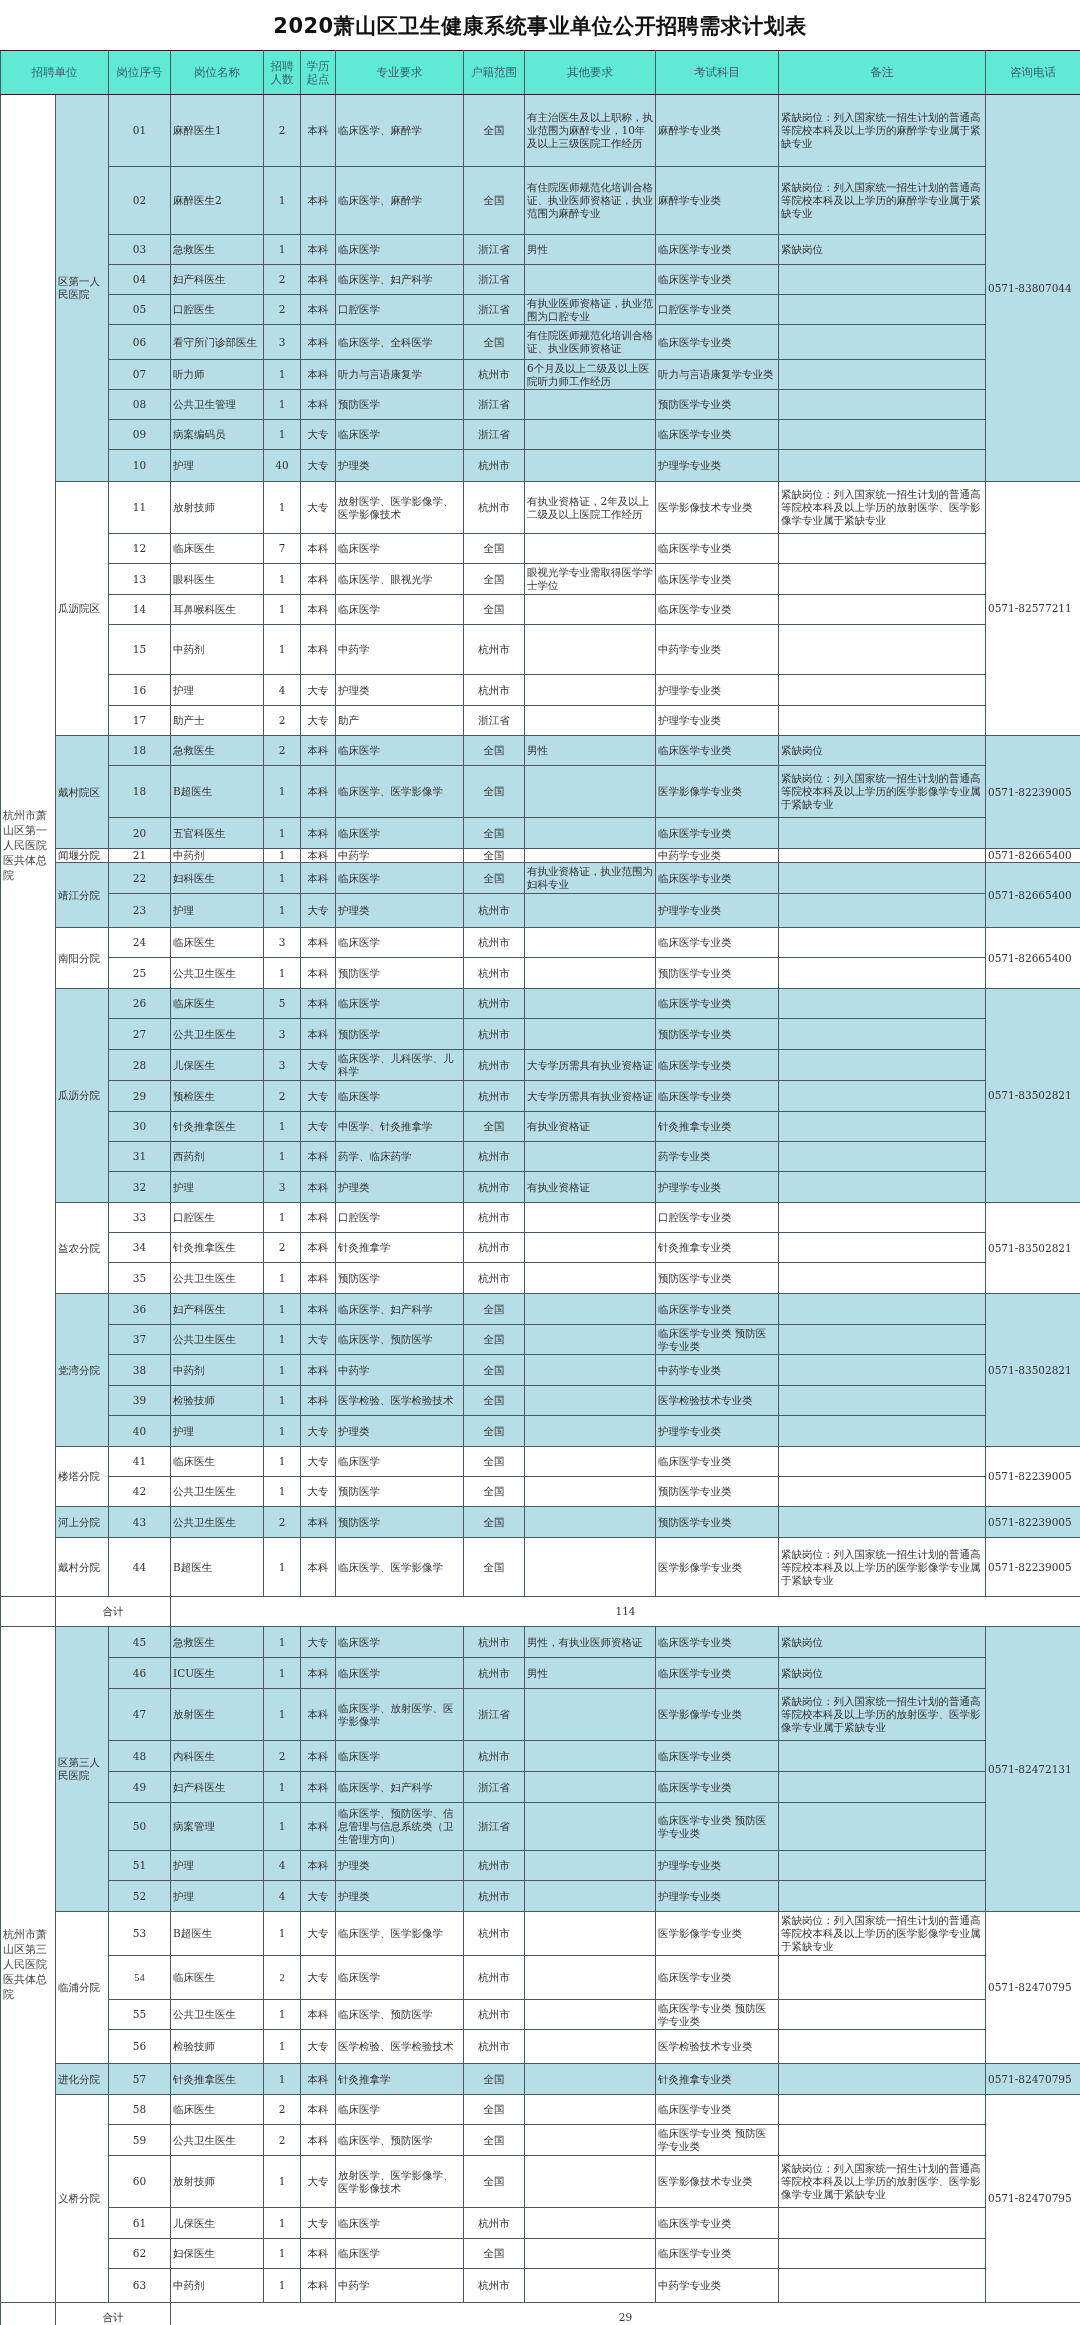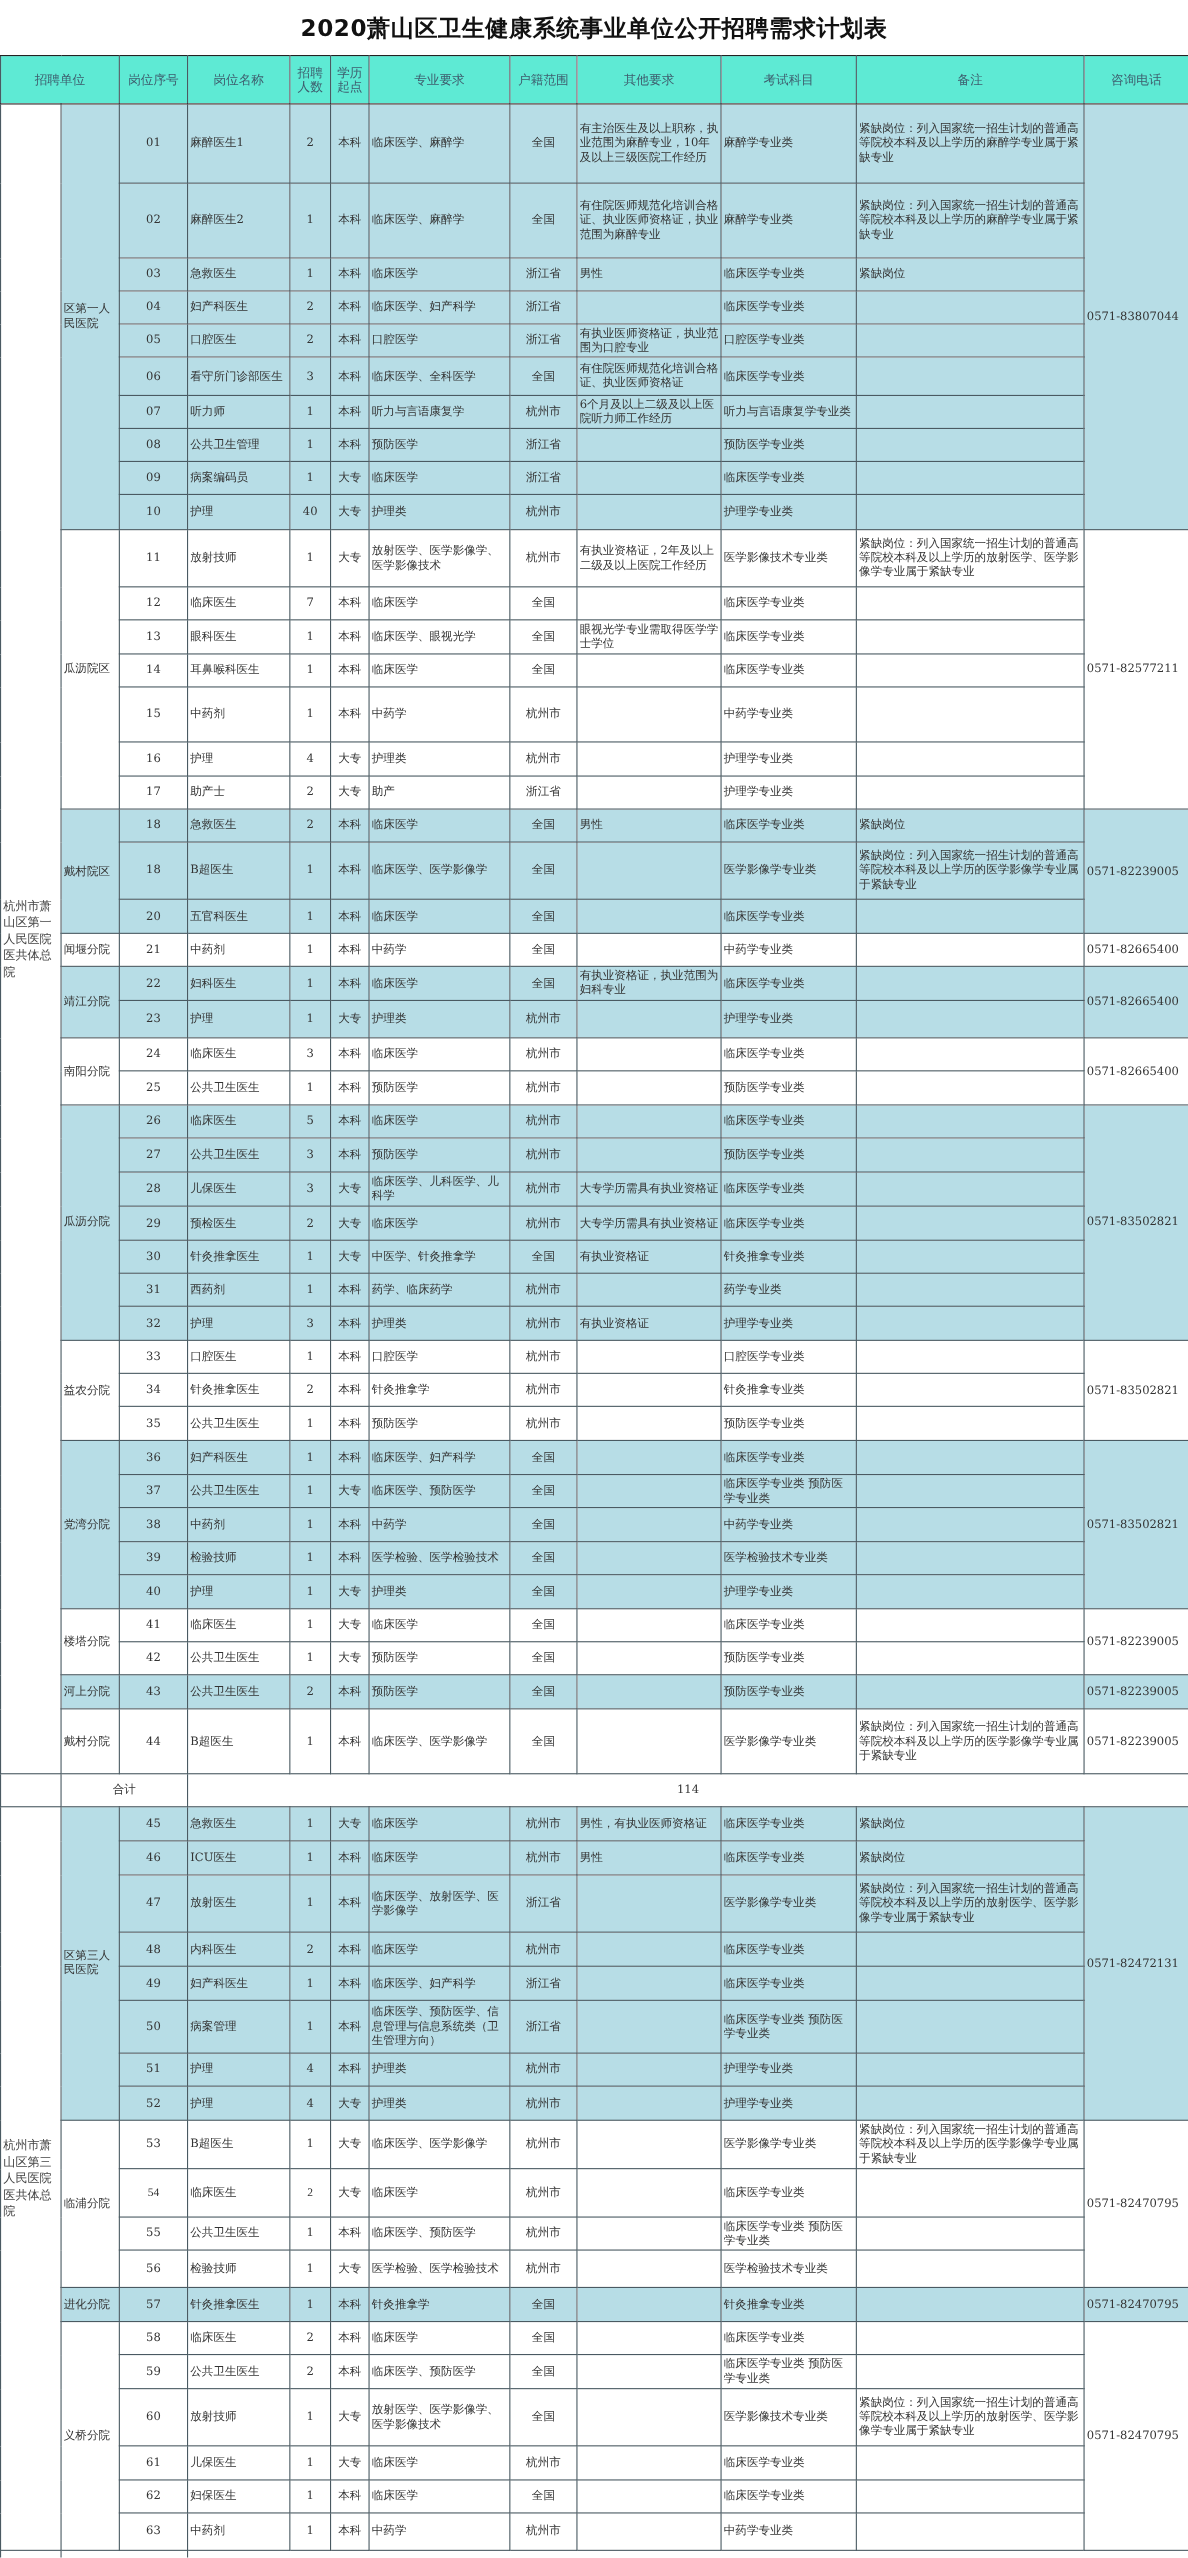--- a/index.html
+++ b/index.html
@@ -271,21 +271,21 @@
         <td class="c bl">20</td>
         <td class="l bl">五官科医生</td>
         <td class="c bl">1</td>
         <td class="c bl">本科</td>
         <td class="l bl">临床医学</td>
         <td class="c bl">全国</td>
         <td class="l bl"></td>
         <td class="l bl">临床医学专业类</td>
         <td class="l bl"></td>
       </tr>
-      <tr style="height: 30px;">
+      <tr style="height: 14px;">
         <td rowspan="1" class="l wh">闻堰分院</td>
         <td class="c wh">21</td>
         <td class="l wh">中药剂</td>
         <td class="c wh">1</td>
         <td class="c wh">本科</td>
         <td class="l wh">中药学</td>
         <td class="c wh">全国</td>
         <td class="l wh"></td>
         <td class="l wh">中药学专业类</td>
         <td class="l wh"></td>

